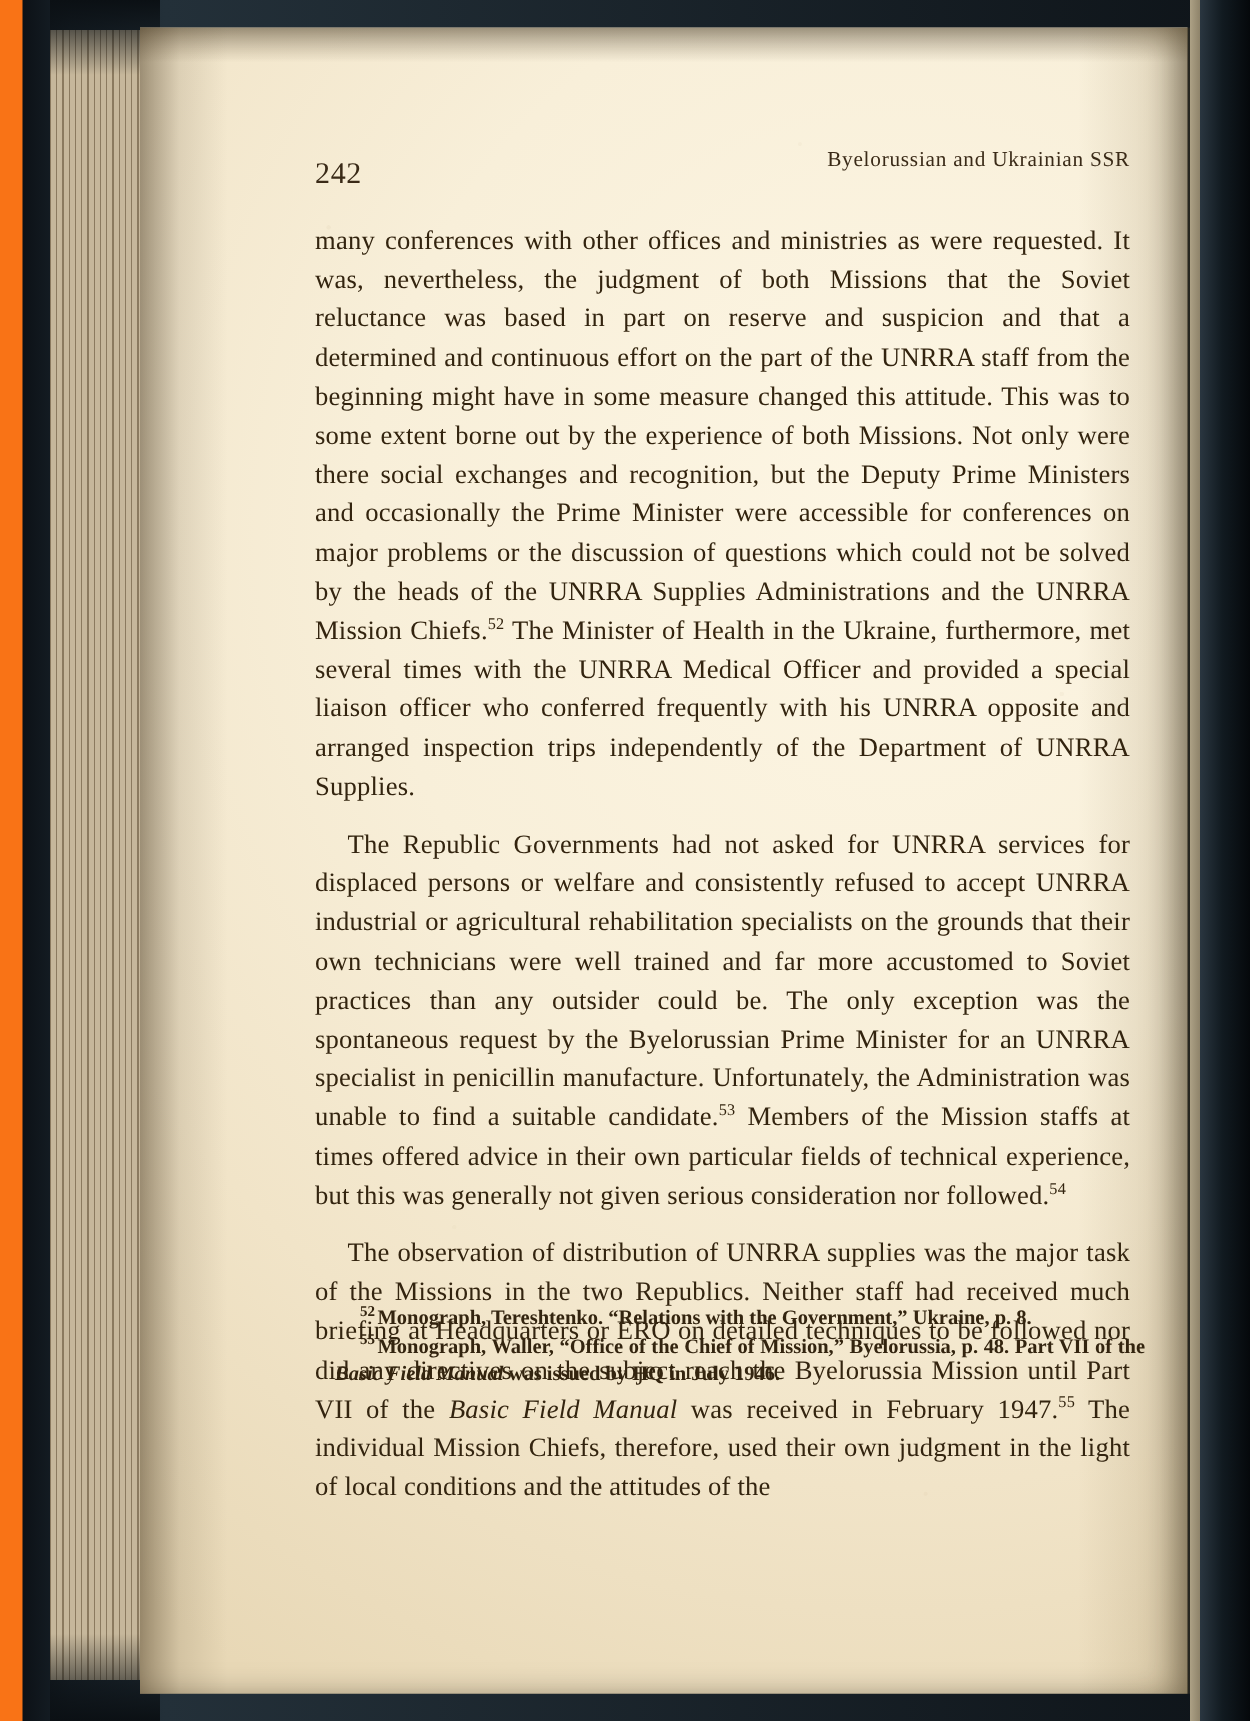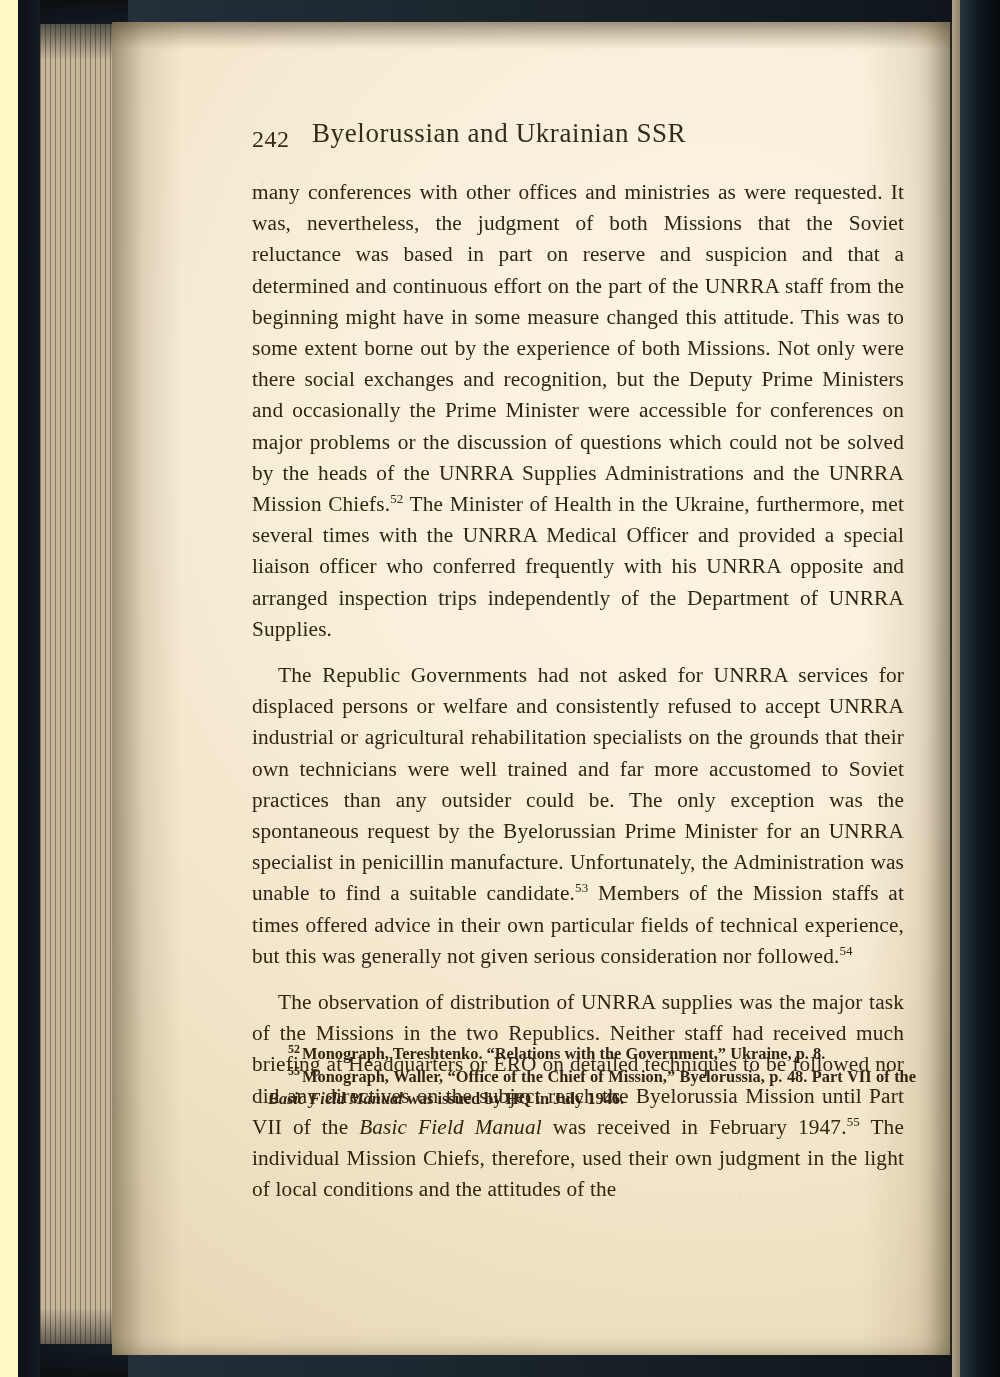--- a/index.html
+++ b/index.html
@@ -12,21 +12,21 @@
     height: 1377px;
     overflow: hidden;
     font-family: "Liberation Serif", serif;
   }
 
   
   .scan {
     position: relative;
     width: 1000px;
     height: 1377px;
-    background: #fef9c3;
+    background: #f97316;
     overflow: hidden;
   }
 
   
   .board {
     position: absolute;
     left: 18px;
     top: 0px;
     width: 950px;
     height: 1377px;
@@ -137,22 +137,22 @@
     left: 0;
     top: 8px;
     font-size: 24px;
     letter-spacing: .5px;
     color: #3a2a17;
   }
   .head-title {
     position: absolute;
     left: 0; right: 0;
     top: 0;
-    text-align: left;
-    font-size: 27px;
+    text-align: right;
+    font-size: 17px;
     letter-spacing: .6px;
     color: #3a2a17;
     padding-left: 60px;
   }
 
   p.body {
     margin: 15px 0 0 0;
     font-size: 21.3px;
     line-height: 31.2px;
     text-align: justify;

